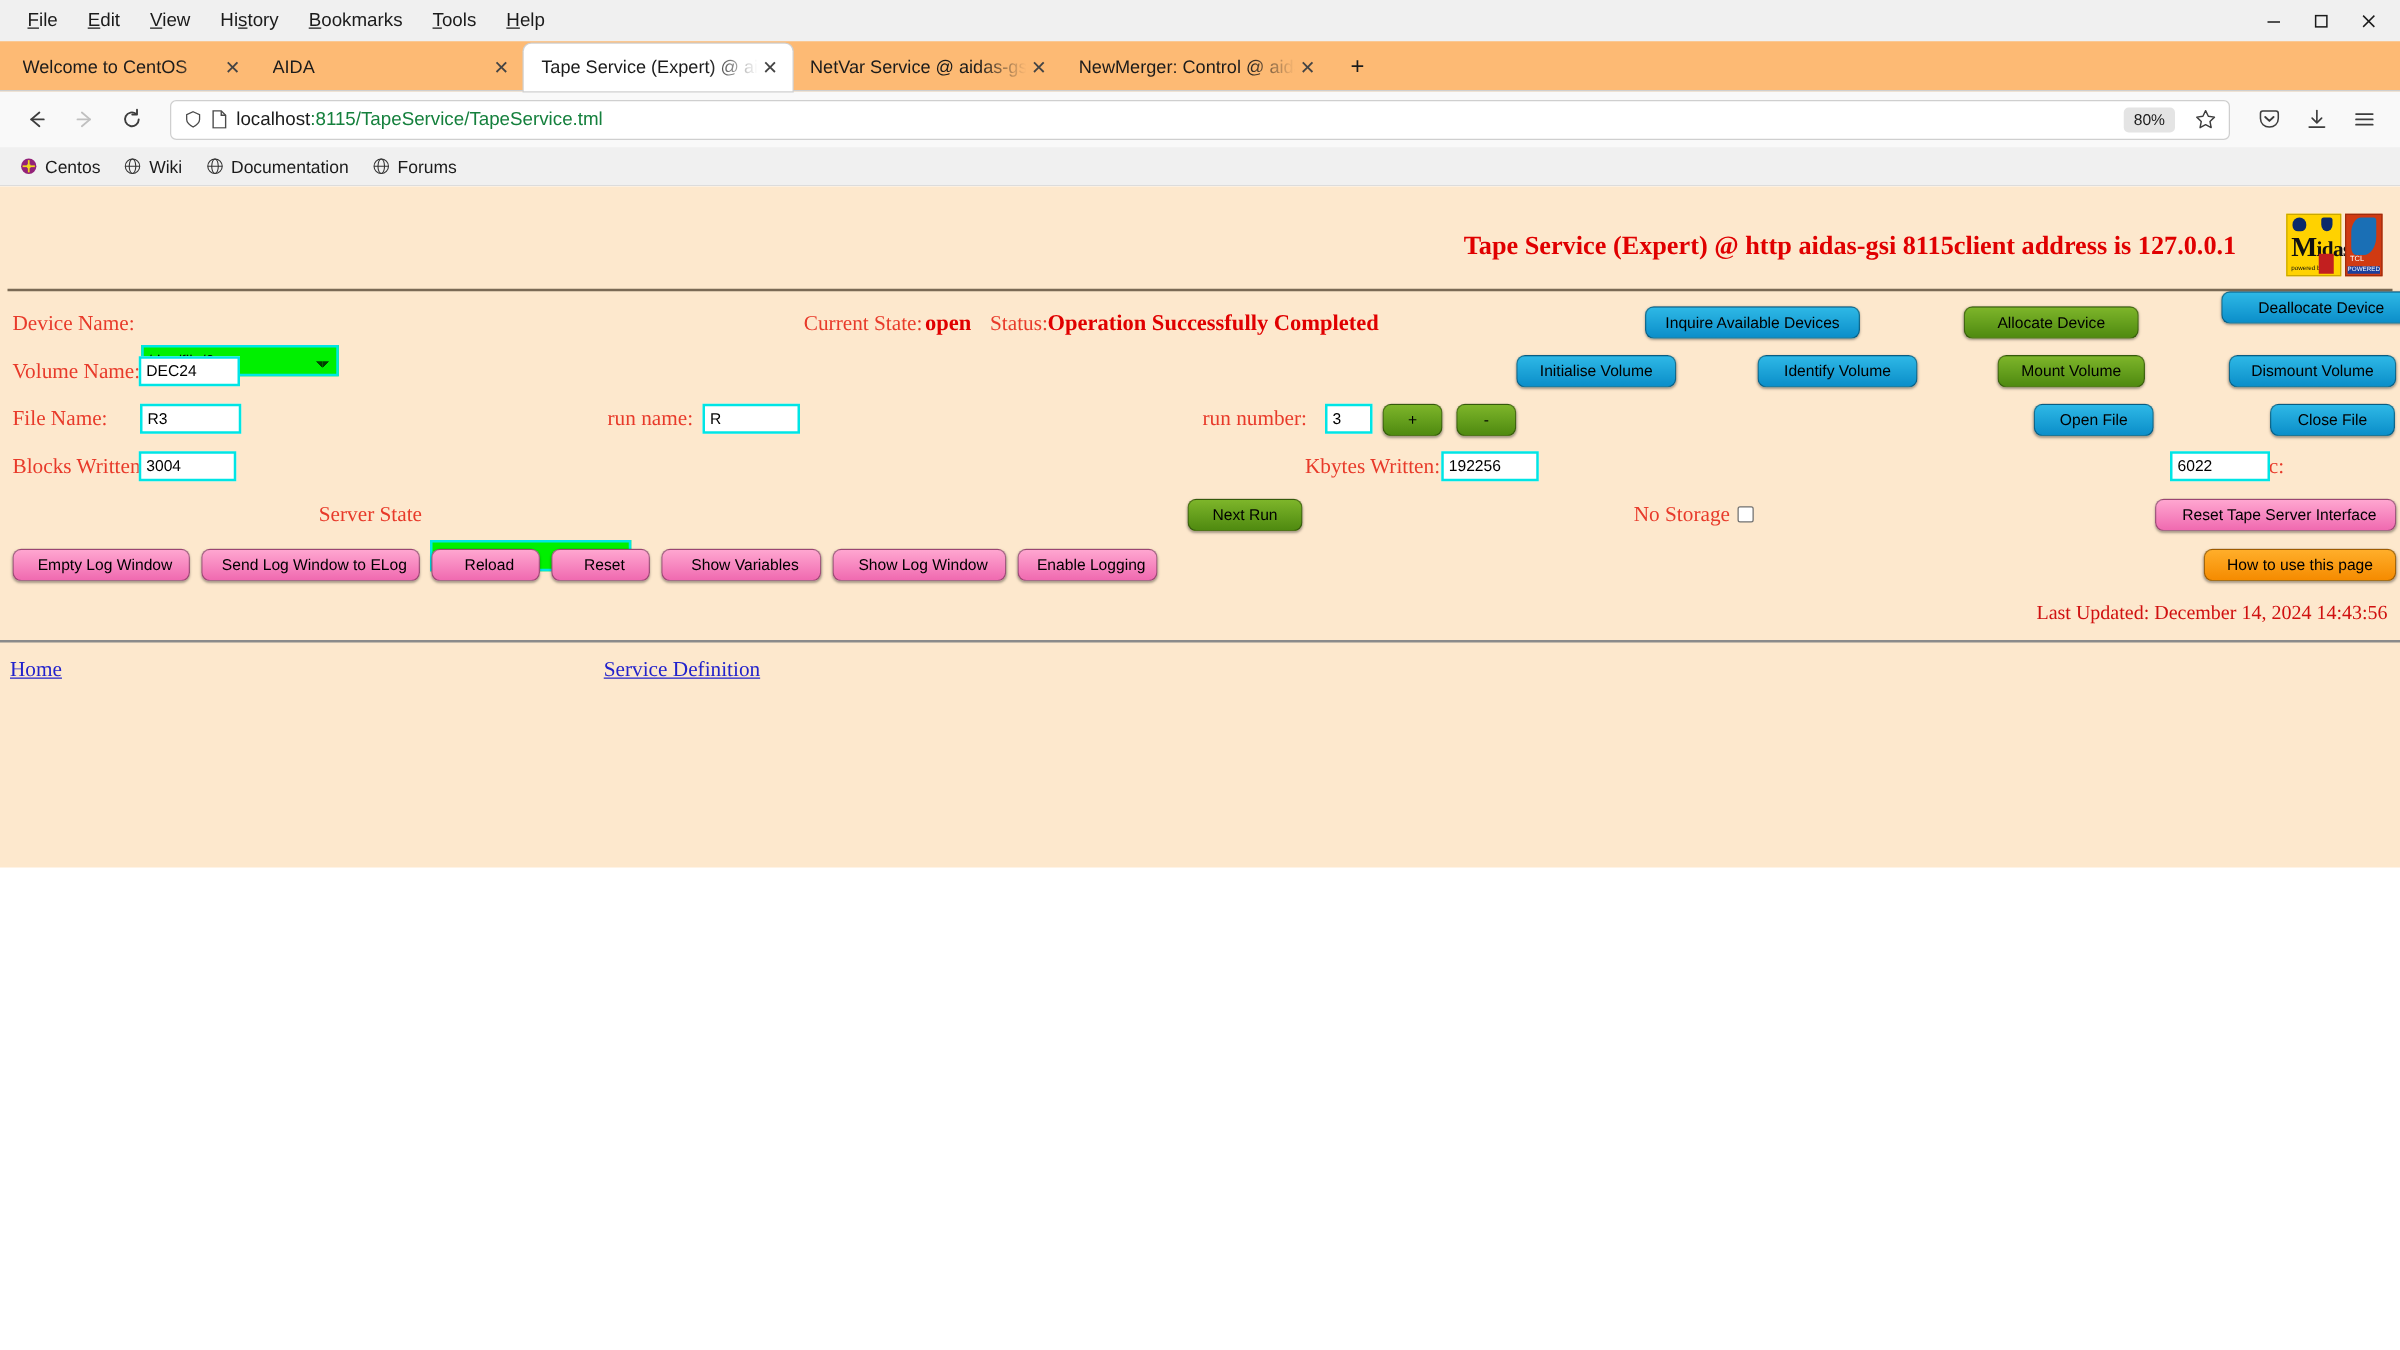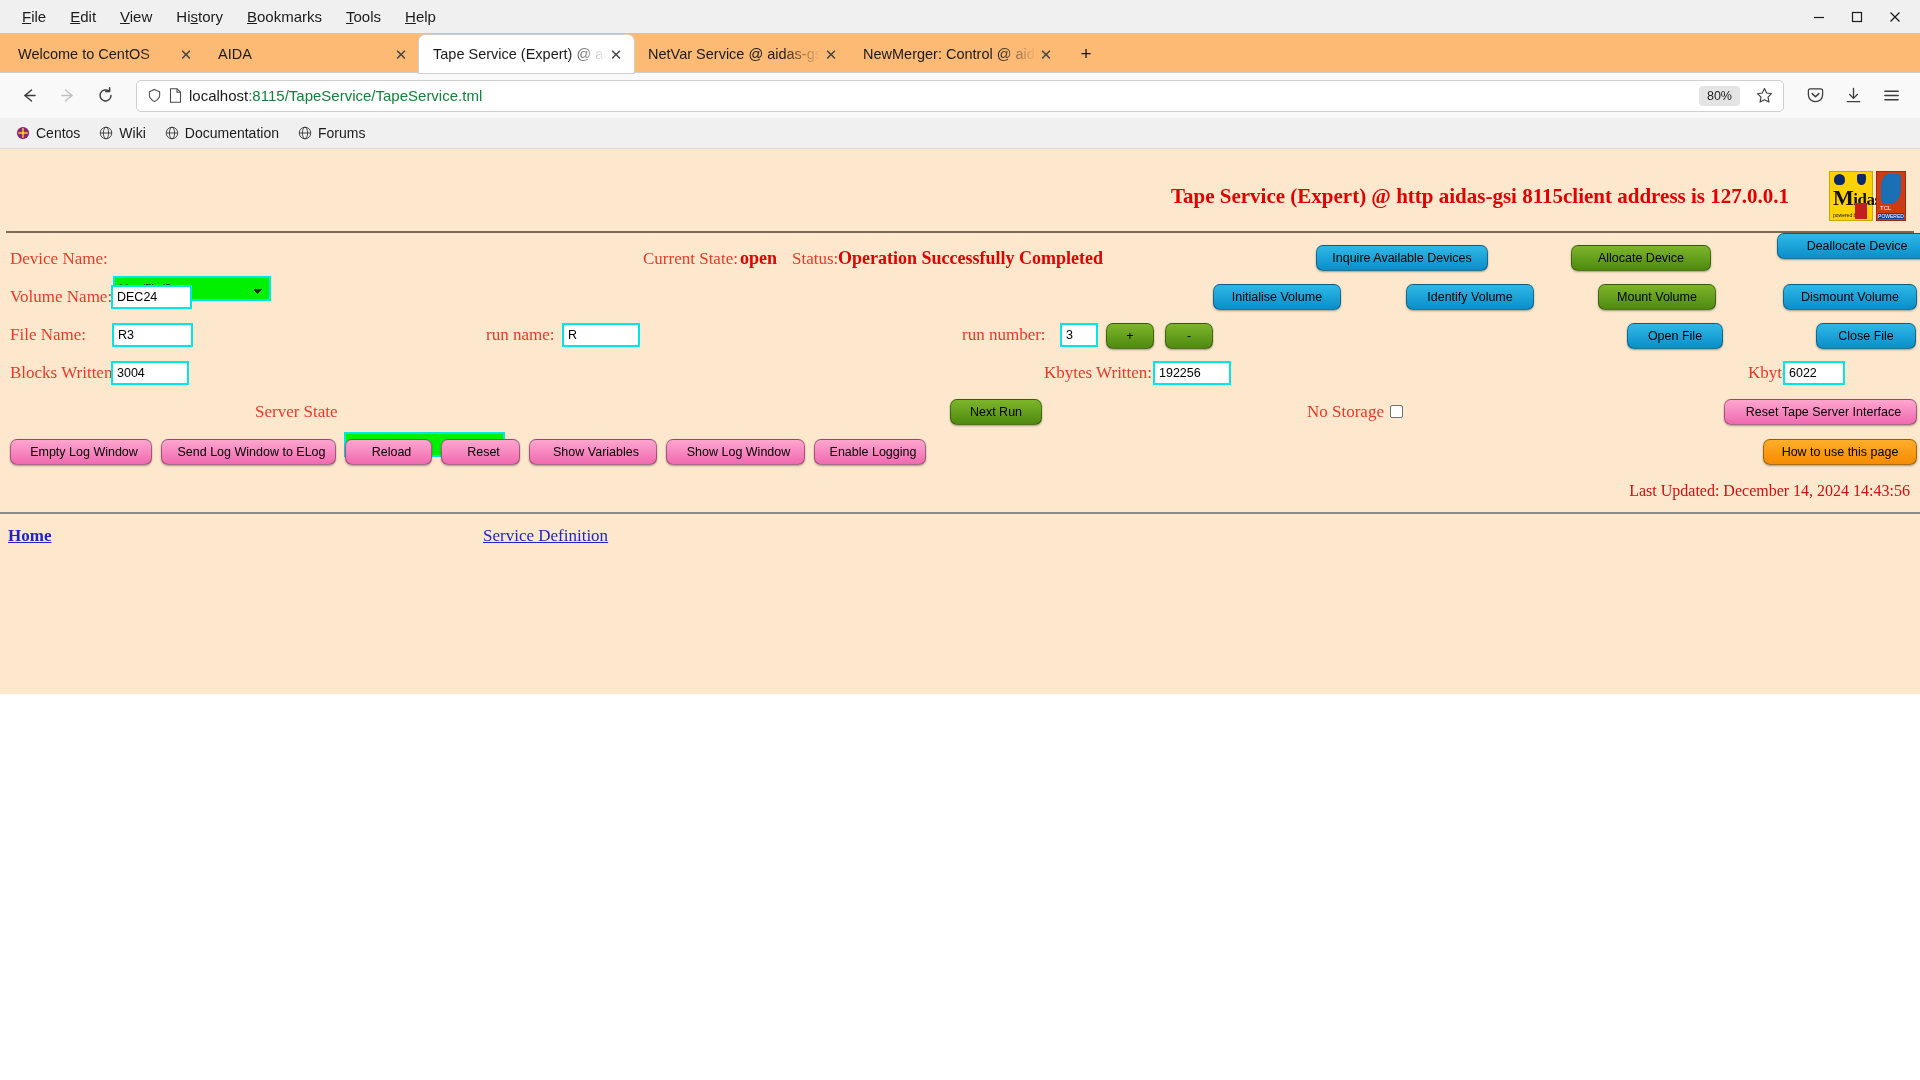--- a/index.html
+++ b/index.html
@@ -379,21 +379,21 @@
         <div class="abs btn blue" style="left:1627px; top:90px; width:96px;">Open File</div>
         <div class="abs btn blue" style="left:1816px; top:90px; width:100px;">Close File</div>
 
         <span class="abs lbl" style="left:10px; top:130px;">Blocks Written:</span>
         <input class="abs tf" style="left: 111px; top: 128px; width: 78px;" value="3004">
 
         <span class="abs lbl" style="left:1044px; top:130px;">Kbytes Written:</span>
         <input class="abs tf" style="left: 1153px; top: 128px; width: 78px;" value="192256">
 
         <span class="abs lbl" style="left:1748px; top:130px;">Kbytes/sec:</span>
-        <input class="abs tf" style="left: 1783px; top: 128px; width: 62px;" value="6022">
+        <input class="abs tf" style="left: 1736px; top: 128px; width: 80px;" value="6022">
 
         <span class="abs lbl" style="left:255px; top:169px;">Server State</span>
         <select class="abs sel" style="left:344px; top:167px; width:161px;">
           <option>Go</option>
         </select>
 
         <div class="abs btn green" style="left:950px; top:166px; width:92px;">Next Run</div>
 
         <span class="abs lbl" style="left:1307px; top:169px;">No Storage</span>
         <span class="abs chk" style="left:1390px; top:172px;"></span>
@@ -411,19 +411,19 @@
         <div class="abs btn orange" style="left:1763px; top:206px; width:154px;">How to use this page</div>
       </div>
 
       <div style="text-align:right; padding-right:10px; padding-top:4px;">
         <span class="footer-upd">Last Updated: December 14, 2024 14:43:56</span>
       </div>
 
       <hr class="rule2" style="margin-top:12px;">
 
       <div style="position:relative; height:40px;" class="links">
-        <a href="#" class="abs" style="left:8px; top:12px;font-weight:bold;">Home</a>
+        <a href="#" class="abs" style="left:8px; top:12px;">Home</a>
         <a href="#" class="abs" style="left:483px; top:12px;">Service Definition</a>
       </div>
 
     </div>
   </div>
 </div>
 
 </body></html>

